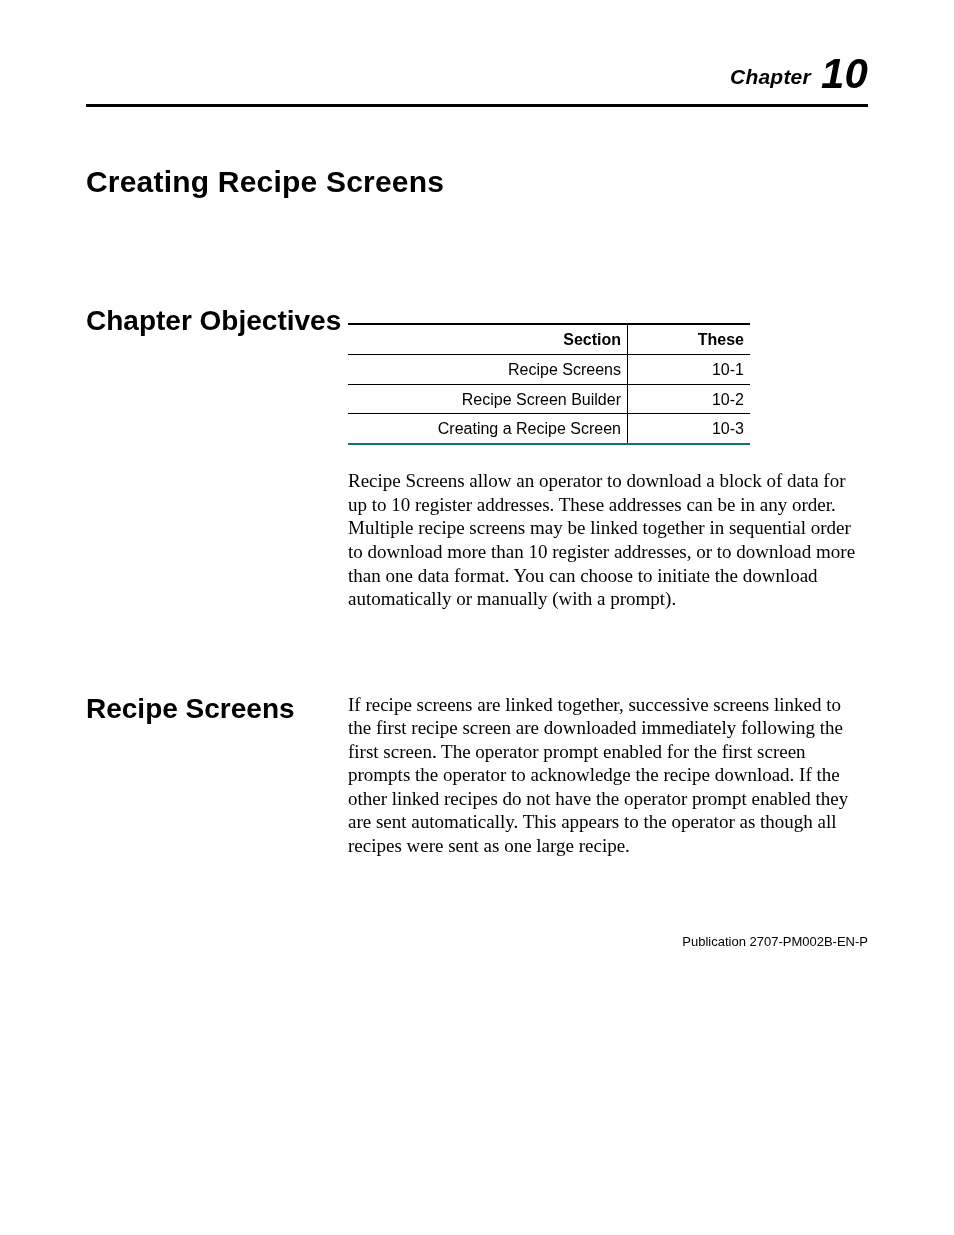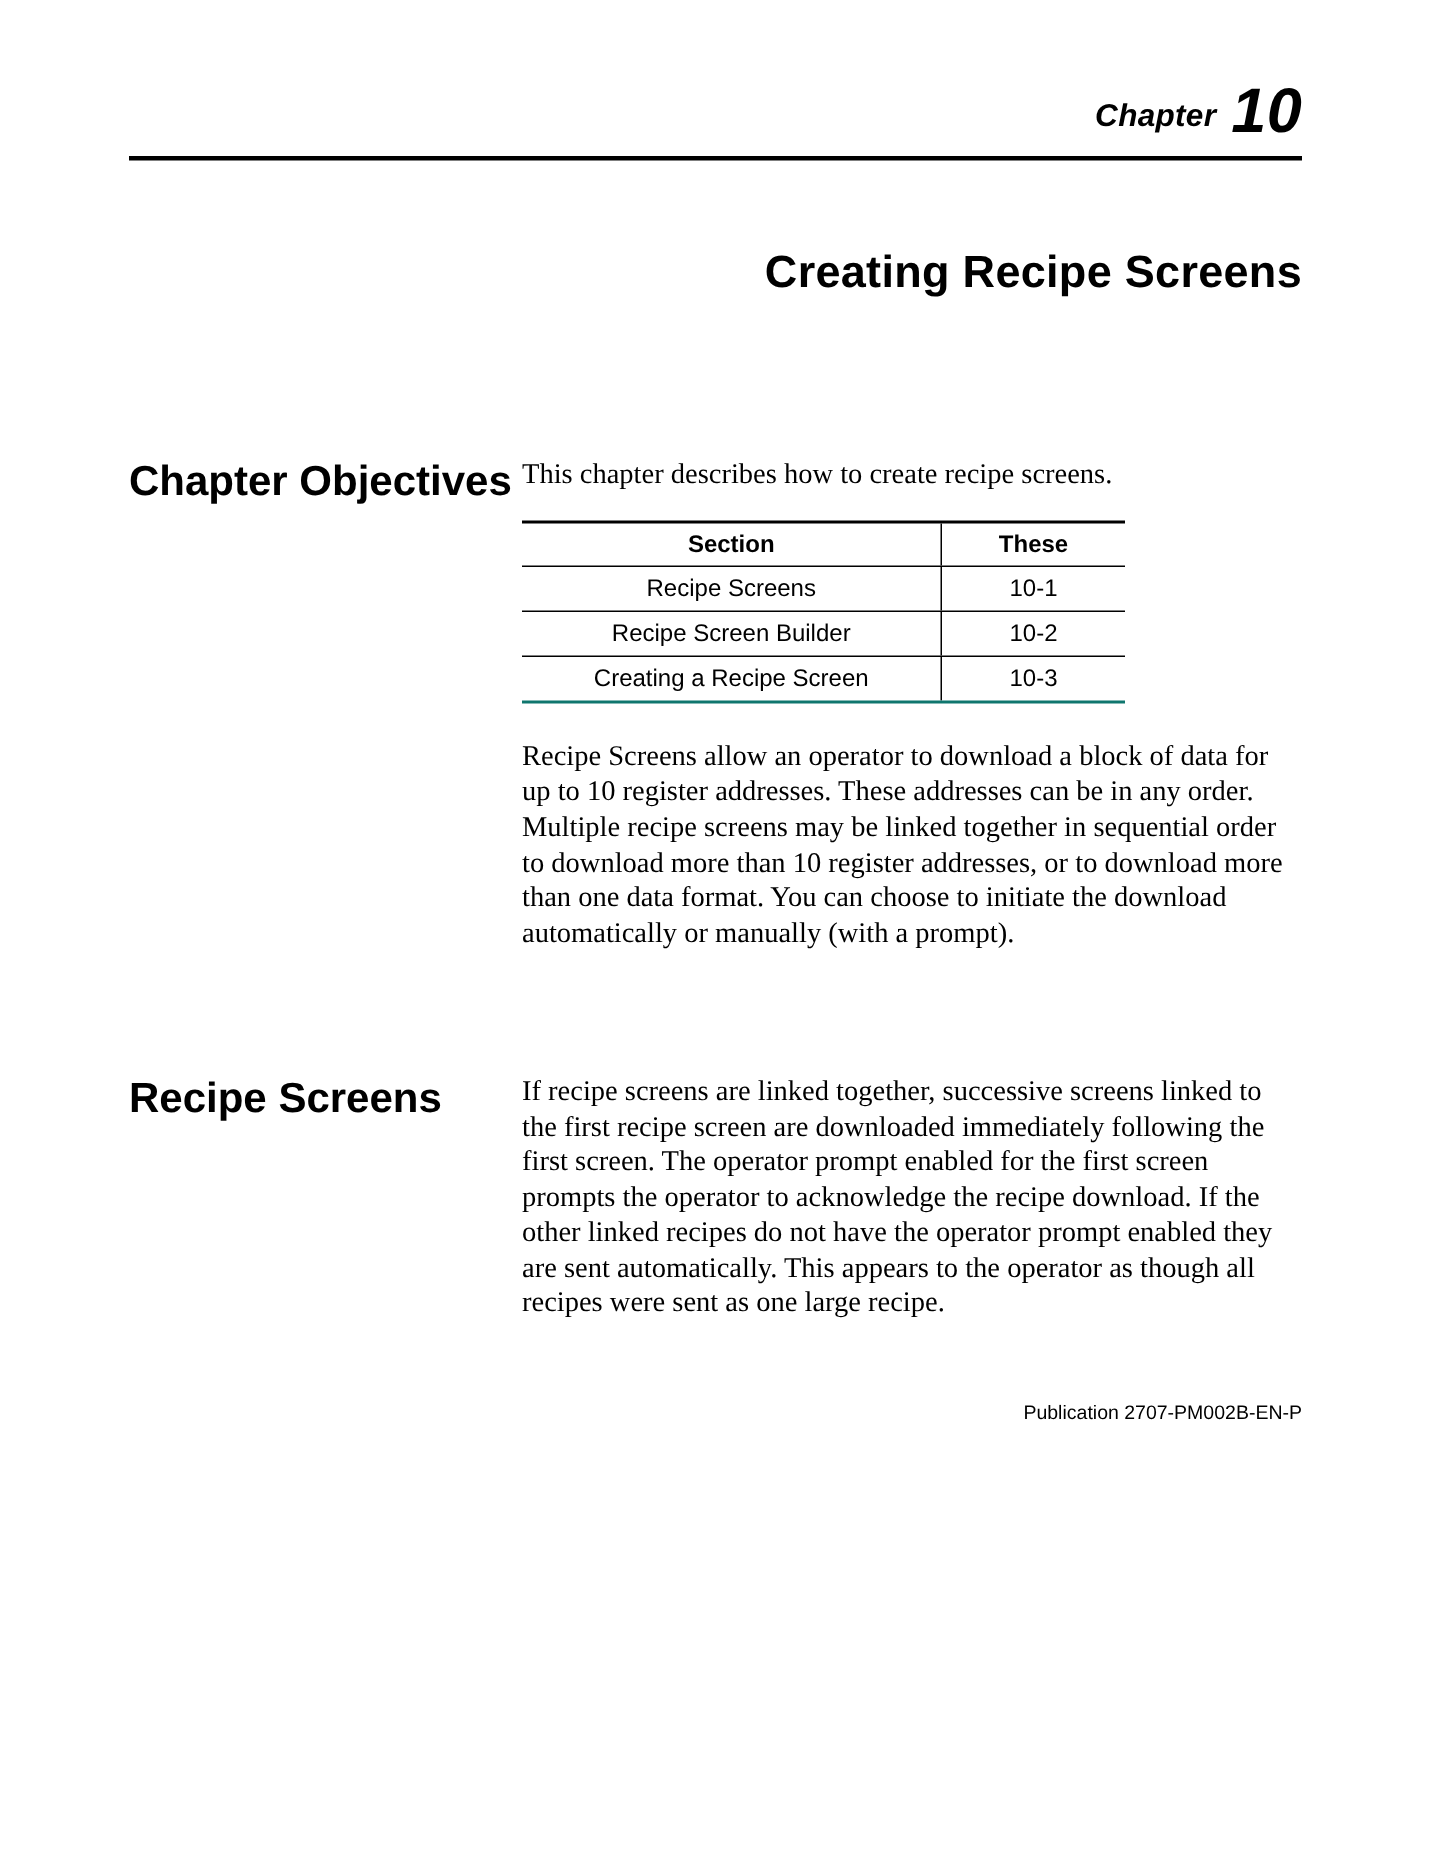--- a/index.html
+++ b/index.html
@@ -34,21 +34,21 @@
     font-weight: 800;
     vertical-align: -4px;
     margin-left: 4px;
   }
   .hr-thick {
     border: none;
     border-top: 3px solid #000;
     margin: 6px 0 0 0;
   }
   .title {
-    text-align: right;
+    text-align: left;
     font-family: "Arial Narrow", Arial, sans-serif;
     font-weight: 800;
     font-size: 30px;
     margin-top: 58px;
     letter-spacing: 0.2px;
   }
   .two-col {
     display: grid;
     grid-template-columns: 262px 1fr;
     column-gap: 0;
@@ -73,21 +73,21 @@
     border-collapse: collapse;
     margin-top: 18px;
     margin-bottom: 24px;
     width: 402px;
   }
   table.section-table th, table.section-table td {
     border-top: 1px solid #000;
     border-bottom: 1px solid #000;
     border-left: none;
     border-right: none;
-    text-align: center;
+    text-align: right;
     padding: 5px 6px 4px 6px;
     font-family: "Arial Narrow", Arial, sans-serif;
     font-size: 16px;
   }
   table.section-table th {
     font-weight: 700;
     border-top: 2px solid #000;
     border-bottom: 1.4px solid #000;
   }
   table.section-table tbody tr:last-child td {
@@ -118,21 +118,20 @@
   </div>
   <hr class="hr-thick">
 
   <h1 class="title">Creating Recipe Screens</h1>
 
   <div class="two-col">
     <div>
       <h2 class="section-heading">Chapter Objectives</h2>
     </div>
     <div class="body-col">
-      <p>This chapter describes how to create recipe screens.</p>
 
       <table class="section-table">
         <thead>
           <tr>
             <th>Section</th>
             <th class="page-col">These</th>
           </tr>
         </thead>
         <tbody>
           <tr>

